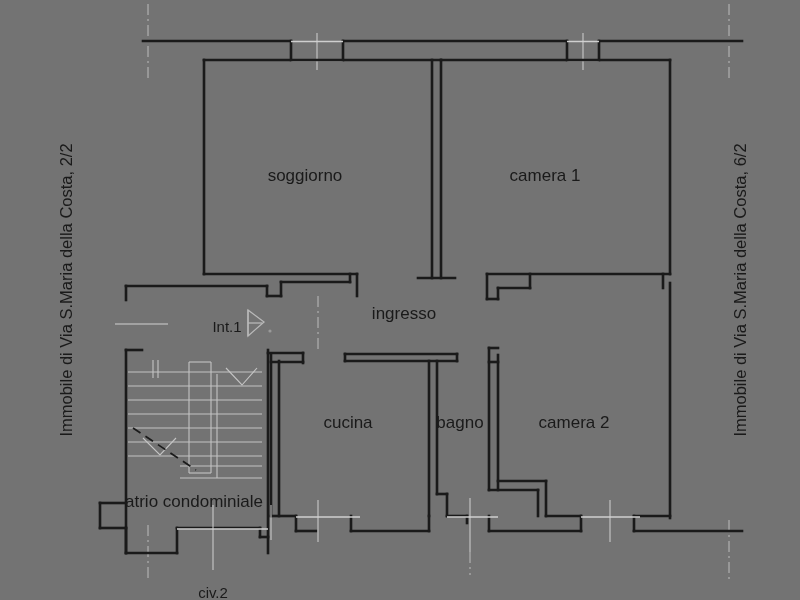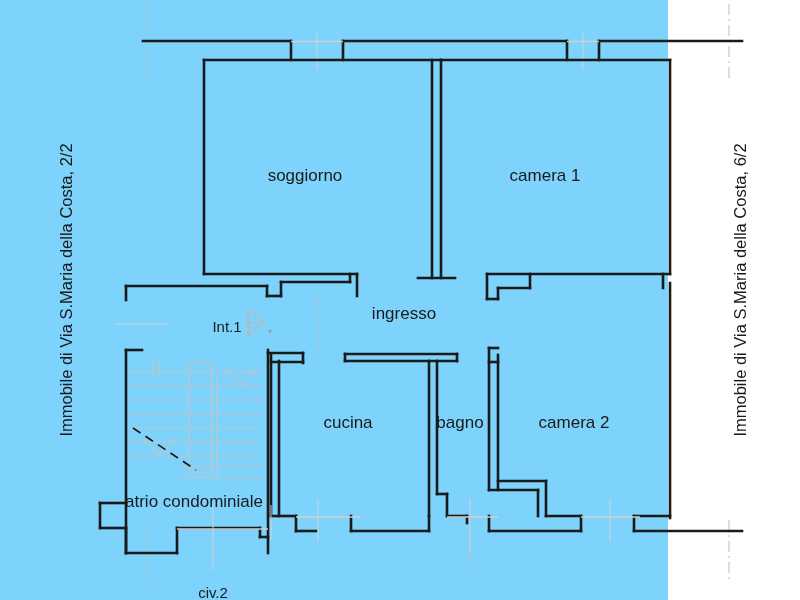--- a/index.html
+++ b/index.html
@@ -10,23 +10,23 @@
   }
   body {
     width: 800px;
     height: 600px;
     overflow: hidden;
     font-family: "Liberation Sans", sans-serif;
     color: #1a1a1a;
   }
   #plan-root {
     position: relative;
-    width: 668px;
+    width: 800px;
     height: 600px;
-    background: #7dd3fc;
+    background: #737373;
   }
   svg#floorplan {
     display: block;
     width: 800px;
     height: 600px;
   }
   .wall {
     fill: none;
     stroke: #1a1a1a;
     stroke-width: 2.6;

